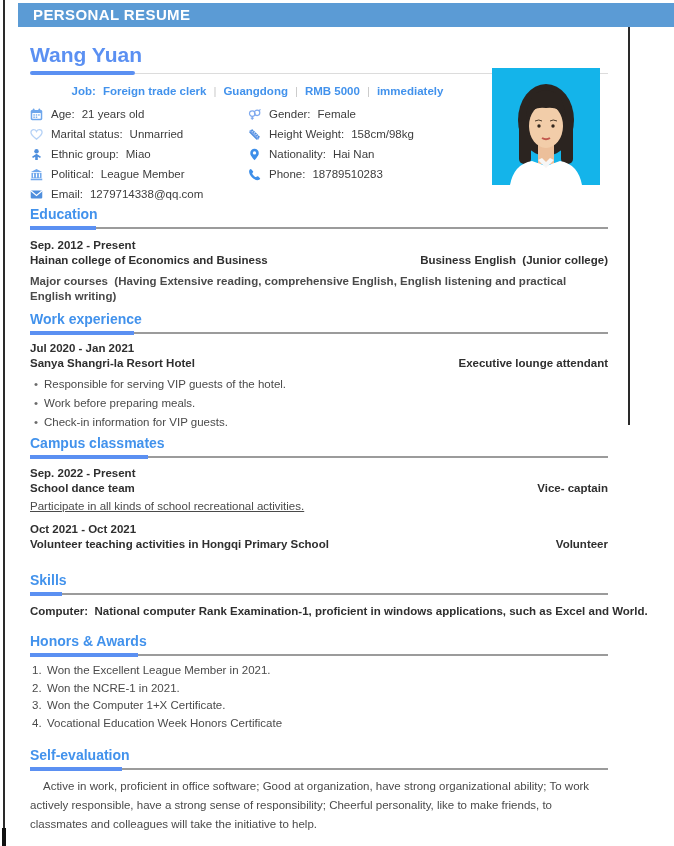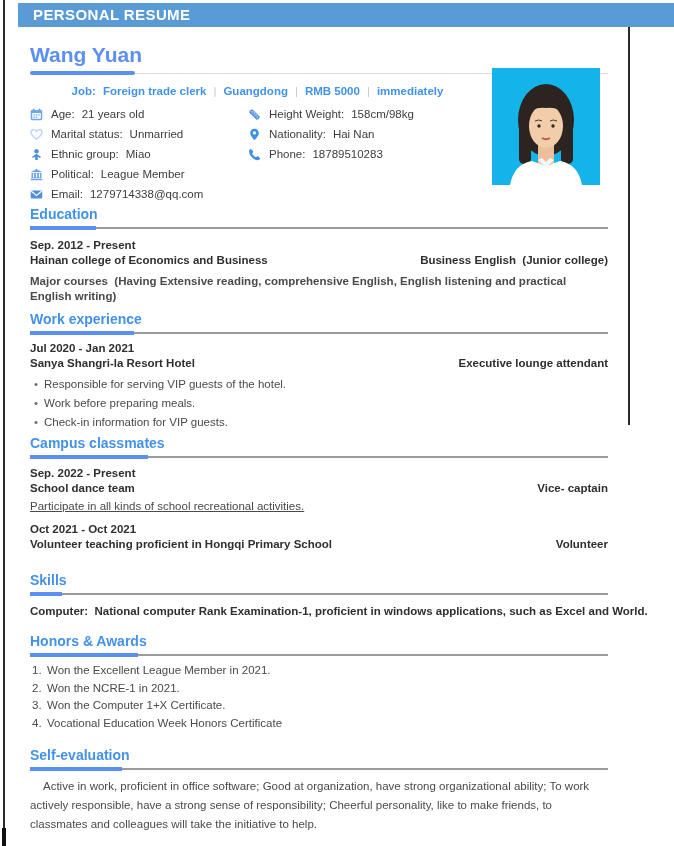--- a/index.html
+++ b/index.html
@@ -147,20 +147,33 @@
               </svg>
           </span>
           <span class="dlabel">Email:</span>
           <span class="dvalue">1279714338@qq.com</span>
         </div>
       </div>
       <div class="dcol2">
         <div class="drow">
           <span class="icon">
             <svg viewBox="0 0 14 14">
+                <circle cx="4.6" cy="6" r="3" fill="none" stroke="#7fa9ee" stroke-width="1.3"></circle>
+                <line x1="4.6" y1="9" x2="4.6" y2="12.6" stroke="#7fa9ee" stroke-width="1.3"></line>
+                <line x1="3" y1="11" x2="6.2" y2="11" stroke="#7fa9ee" stroke-width="1.3"></line>
+                <circle cx="9.8" cy="5.2" r="2.9" fill="none" stroke="#7fa9ee" stroke-width="1.3"></circle>
+                <line x1="11.8" y1="3.2" x2="13.4" y2="1.4" stroke="#7fa9ee" stroke-width="1.3"></line>
+              </svg>
+          </span>
+          <span class="dlabel">Gender:</span>
+          <span class="dvalue">Female</span>
+        </div>
+        <div class="drow">
+          <span class="icon">
+            <svg viewBox="0 0 14 14">
                 <g transform="rotate(45 7 7)">
                   <rect x="1" y="4.6" width="12" height="4.8" rx="0.8" fill="#4f8fdd"></rect>
                   <line x1="3.4" y1="4.8" x2="3.4" y2="7" stroke="#fff" stroke-width="1"></line>
                   <line x1="5.8" y1="4.8" x2="5.8" y2="7" stroke="#fff" stroke-width="1"></line>
                   <line x1="8.2" y1="4.8" x2="8.2" y2="7" stroke="#fff" stroke-width="1"></line>
                   <line x1="10.6" y1="4.8" x2="10.6" y2="7" stroke="#fff" stroke-width="1"></line>
                 </g>
                 <line x1="2" y1="2.4" x2="11.6" y2="12" stroke="#7fa9ee" stroke-width="1.6"></line>
               </svg>
           </span>
@@ -259,21 +272,21 @@
         <div class="b-row period">Sep. 2022 - Present</div>
         <div class="b-row split">
           <span>School dance team</span>
           <span>Vice- captain</span>
         </div>
         <div class="desc">Participate in all kinds of school recreational activities.</div>
       </div>
       <div class="entry2">
         <div class="b-row period">Oct 2021 - Oct 2021</div>
         <div class="b-row split">
-          <span>Volunteer teaching proficient in Hongqi Primary School</span>
+          <span>Volunteer teaching activities in Hongqi Primary School</span>
           <span>Volunteer</span>
         </div>
       </div>
     </div>
 
     <div class="section sec-skills">
       <div class="section-head">Skills</div>
       <div class="sec-rule">
         <span class="blue" style="width:32px"></span>
         <span class="gray"></span>

